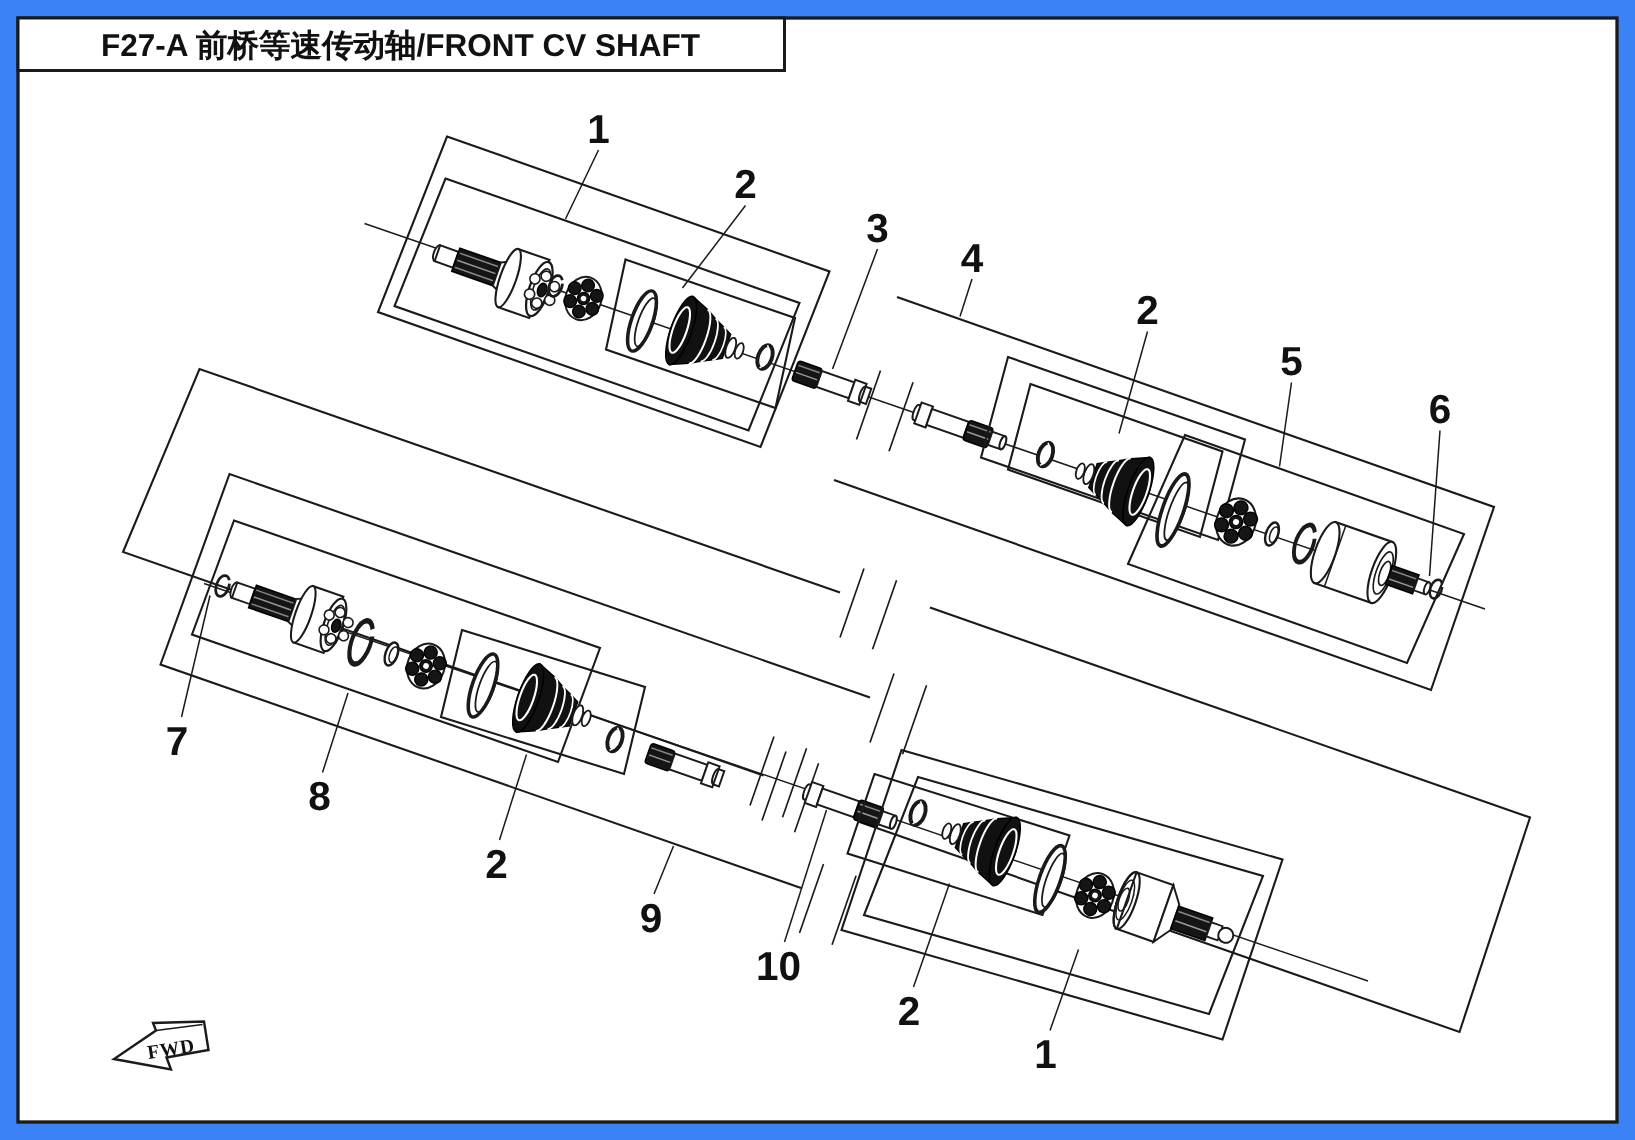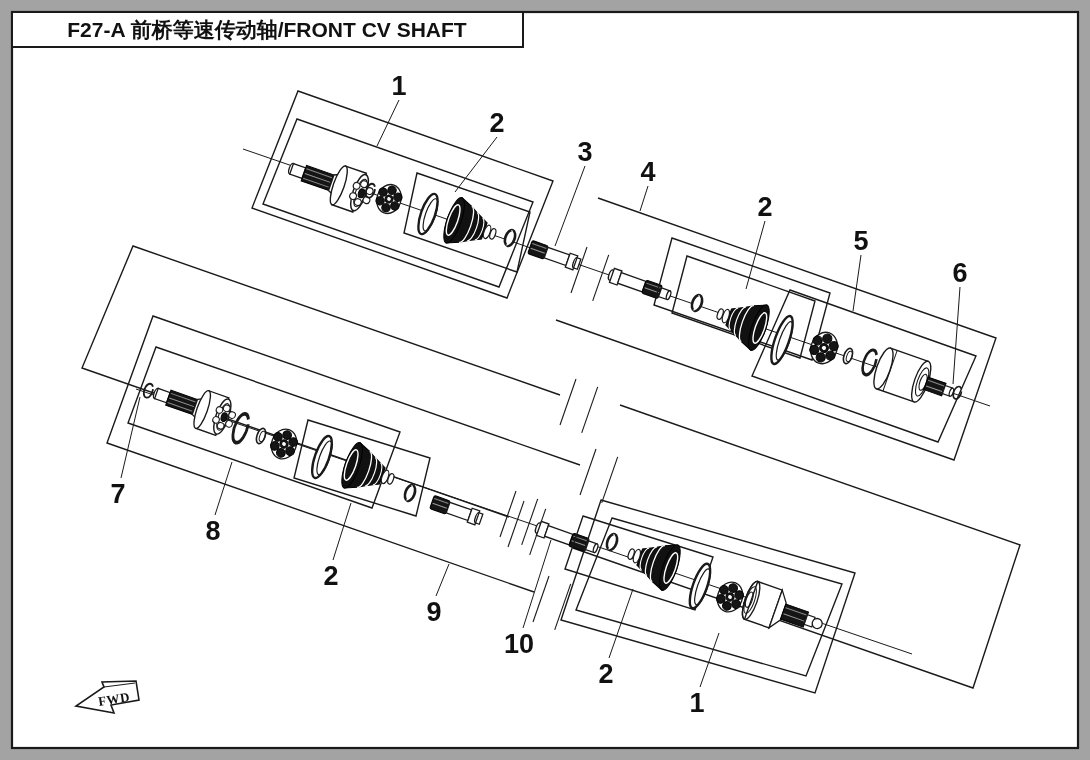--- a/index.html
+++ b/index.html
@@ -1,16 +1,16 @@
 <!DOCTYPE html>
 <html><head>
 <meta charset="utf-8">
 <style>
   html,body{margin:0;padding:0;background:#e8e8e8;font-family:"Liberation Sans",sans-serif;}
-  .sheet{width:1090px;height:760px;background:#a3a3a3;position:relative;margin:0 auto;}
+  .sheet{width:1090px;height:760px;background:#3b82f6;position:relative;margin:0 auto;}
   svg{display:block;}
   .box{stroke:#1a1a1a;stroke-width:1.4;fill:none;}
   .thin{stroke:#1a1a1a;stroke-width:1;fill:none;}
   .callout{font:bold 27px "Liberation Sans",sans-serif;fill:#111;}
   .titleTxt{font:bold 21px "Liberation Sans",sans-serif;fill:#111;}
   .fwdTxt{font:bold 13px "Liberation Serif",serif;fill:#111;letter-spacing:.5px;}
   .wh{fill:#ffffff;stroke:#1a1a1a;}
   .dk{fill:#151515;stroke:#000;}
 </style>
 </head>

